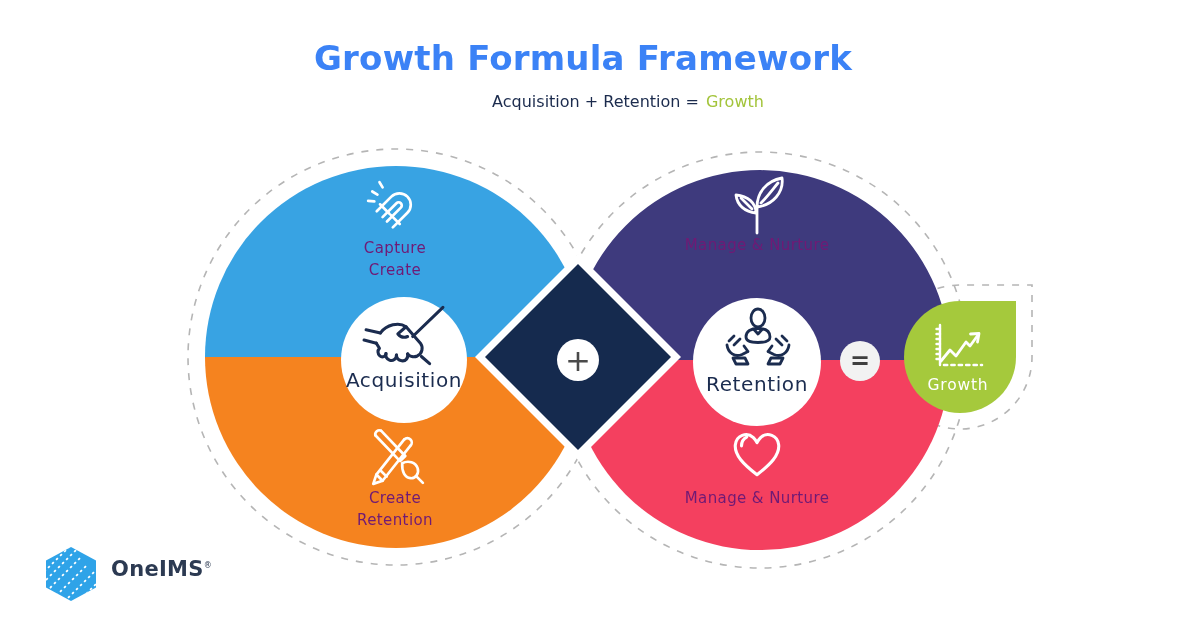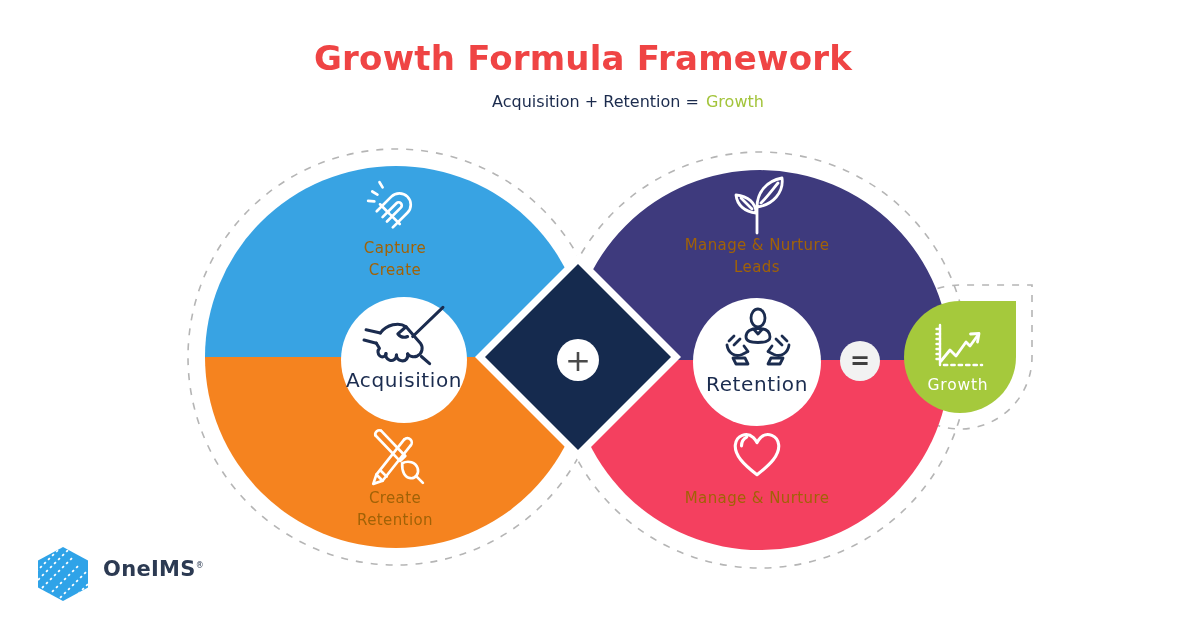--- a/index.html
+++ b/index.html
@@ -5,41 +5,41 @@
   html,body{margin:0;padding:0;background:#fff;}
   #canvas{
     position:relative;width:1200px;height:627px;background:#ffffff;overflow:hidden;
     font-family:"DejaVu Sans","Liberation Sans",sans-serif;
   }
   #diagram-svg{position:absolute;left:0;top:0;}
   .abs{position:absolute;}
   .center-x{transform:translateX(-50%);}
   .center-xy{transform:translate(-50%,-50%);}
   .hdr{left:0;width:1166px;text-align:center;}
-  .title{top:38px;font-size:34px;font-weight:700;color:#ef4444;letter-spacing:.2px;}
+  .title{top:38px;font-size:34px;font-weight:700;color:#3b82f6;letter-spacing:.2px;}
   .subtitle{top:92px;font-size:16px;color:#1B2B4D;padding-left:45px;}
   .subtitle .hl{color:#A3C43B;margin-left:7px;}
   .seg-label{
-    text-align:center;color:#a16207;font-size:15px;font-weight:500;
+    text-align:center;color:#701a75;font-size:15px;font-weight:500;
     line-height:22px;letter-spacing:.4px;white-space:nowrap;
   }
   .node-label{
     text-align:center;color:#1B2C4F;font-size:20px;font-weight:500;
     letter-spacing:.6px;white-space:nowrap;
   }
   .growth-label{
     text-align:center;color:#ffffff;font-size:15.5px;font-weight:500;letter-spacing:.8px;
   }
   .op{
     display:flex;align-items:center;justify-content:center;white-space:nowrap;
   }
   .op-plus{width:42px;height:42px;font-size:31px;font-weight:400;color:#4A4A4A;}
   .op-eq{width:40px;height:40px;font-size:24px;font-weight:700;color:#3F3F3F;}
   .icon-box{display:flex;align-items:center;justify-content:center;}
-  .brand-row{left:34px;top:546px;display:flex;align-items:flex-start;gap:11px;}
+  .brand-row{left:42px;top:546px;display:flex;align-items:flex-start;gap:11px;}
   .brand-text{font-size:21px;font-weight:700;color:#2C3A52;letter-spacing:.3px;margin-top:11px;}
   .brand-text sup{font-size:8px;font-weight:400;vertical-align:super;}
 </style>
 </head>
 <body>
 
 <div id="canvas">
 
   <svg id="diagram-svg" width="1200" height="627" viewBox="0 0 1200 627">
 
@@ -148,21 +148,20 @@
     </svg>
   </div>
 
   <div class="abs center-x seg-label" style="left:395px;top:237px;">
     <div>Capture</div>
     <div>Create</div>
   </div>
 
   <div class="abs center-x seg-label" style="left:757px;top:234px;">
     <div>Manage &amp; Nurture</div>
-    <div>Leads</div>
   </div>
 
   <div class="abs center-x seg-label" style="left:395px;top:487px;text-align:center;">
     <div>Create</div>
     <div>Retention</div>
   </div>
 
   <div class="abs center-x seg-label" style="left:757px;top:487px;">
     <div>Manage &amp; Nurture</div>
   </div>

